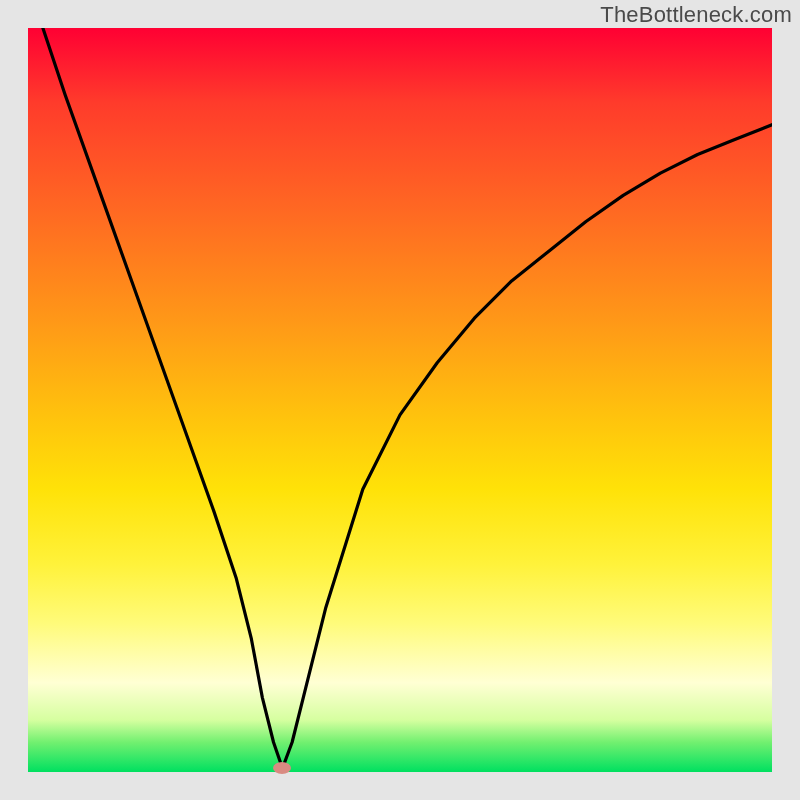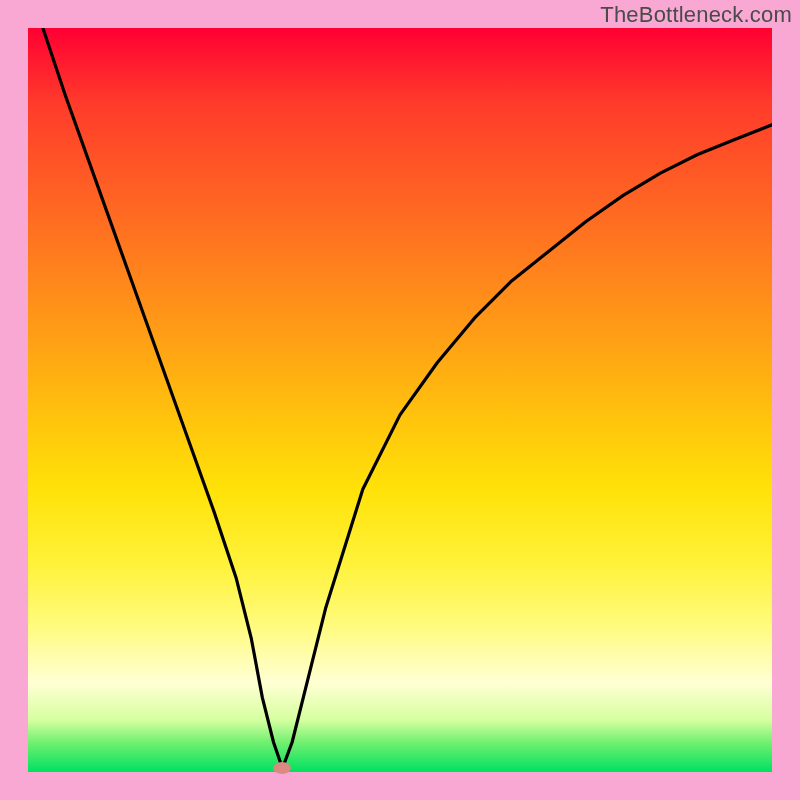--- a/index.html
+++ b/index.html
@@ -7,21 +7,21 @@
     padding: 0;
     width: 800px;
     height: 800px;
     background: #000;
     overflow: hidden;
     font-family: Arial, Helvetica, sans-serif;
   }
   .frame {
     position: absolute;
     inset: 0;
-    background: #f9a8d4;
+    background: #e5e5e5;
   }
   .plot-area {
     position: absolute;
     left: 28px;
     top: 28px;
     width: 744px;
     height: 744px;
     background: linear-gradient(
       to bottom,
       #ff0033 0%,

